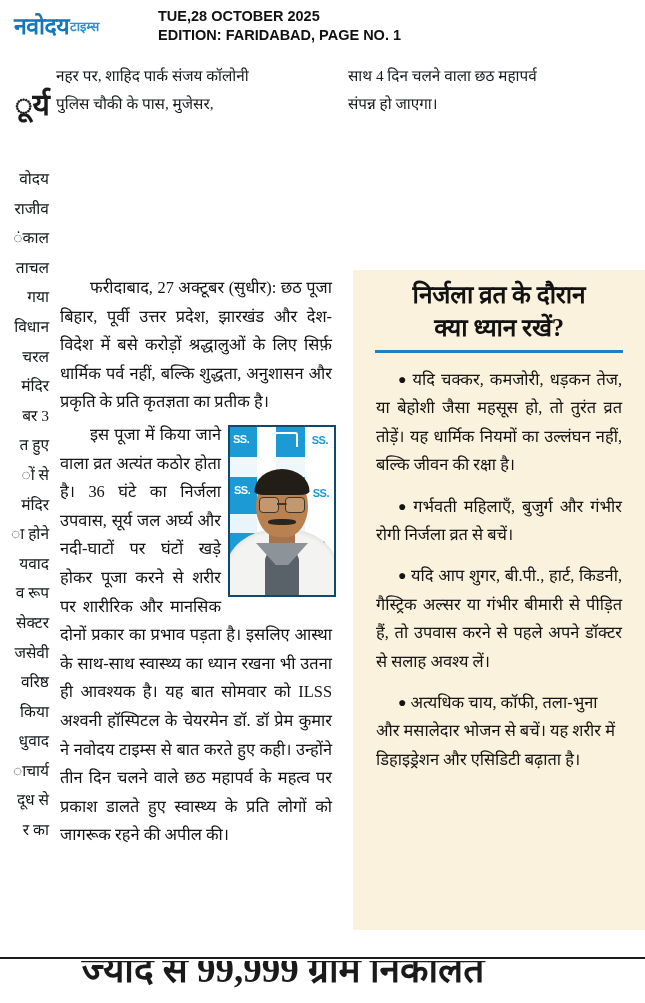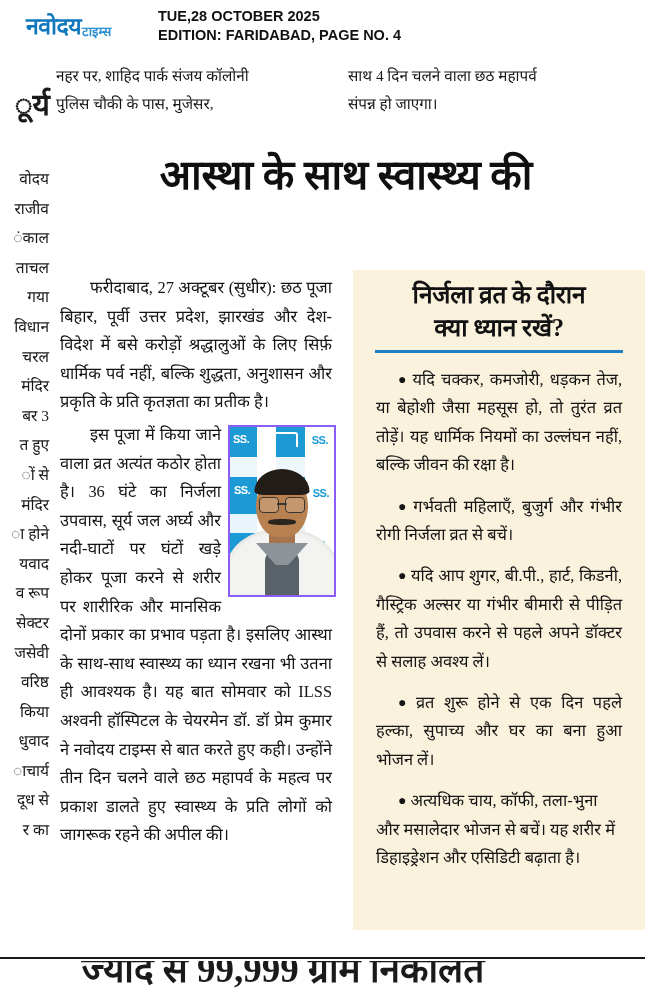--- a/index.html
+++ b/index.html
@@ -22,24 +22,24 @@
     position: absolute;
     left: 0; top: 0;
     width: 645px;
     height: 52px;
     background: #ffffff;
     display: flex;
     align-items: center;
   }
   .logo-block {
     width: 150px;
-    padding-left: 26px;
+    padding-left: 14px;
     box-sizing: border-box;
     display: flex;
-    align-items: flex-end;
+    align-items: center;
     white-space: nowrap;
   }
   .logo-main {
     font-family: "Liberation Sans", sans-serif;
     font-weight: 700;
     font-size: 23px;
     color: #1278be;
     letter-spacing: -0.5px;
     line-height: 1;
   }
@@ -160,21 +160,21 @@
     color: #141414;
   }
   .col-main p.indent { text-indent: 30px; }
 
   
   .photo {
     float: right;
     width: 108px;
     height: 172px;
     margin: 4px 0 3px 7px;
-    border: 2px solid #8b5cf6;
+    border: 2px solid #0c4a6e;
     box-sizing: border-box;
     position: relative;
     overflow: hidden;
     background: #e8eef3;
     shape-outside: margin-box;
   }
   .photo .bg {
     position: absolute; inset: 0;
     background:
       linear-gradient(90deg,
@@ -364,21 +364,21 @@
 </head>
 <body>
 
 <div class="masthead">
   <div class="logo-block">
     <span class="logo-main">नवोदय</span>
     <span class="logo-sub">टाइम्स</span>
   </div>
   <div class="dateline">
     <div>TUE,28 OCTOBER 2025</div>
-    <div>EDITION: FARIDABAD, PAGE NO. 4</div>
+    <div>EDITION: FARIDABAD, PAGE NO. 1</div>
   </div>
 </div>
 
 <div class="page">
 
   <div class="edge-col">
     <div style="height:8px"></div>
     <div class="edge-head">ूर्य</div>
     <div style="height:42px"></div>
     <div class="edge-frag">वोदय</div>
@@ -414,21 +414,20 @@
       <div class="ln justify">पुलिस चौकी के पास, मुजेसर,</div>
     </div>
     <div class="top-col c2">
       <div class="cut-row"></div>
       <div class="ln">साथ 4 दिन चलने वाला छठ महापर्व</div>
       <div class="ln">संपन्न हो जाएगा।</div>
     </div>
   </div>
 
   <div class="headline">
-    <div>आस्था के साथ स्वास्थ्य की</div>
   </div>
 
   <div class="article">
 
     <div class="col-main">
       <p class="indent">फरीदाबाद, 27 अक्टूबर (सुधीर): छठ पूजा बिहार, पूर्वी उत्तर प्रदेश, झारखंड और देश-विदेश में बसे करोड़ों श्रद्धालुओं के लिए सिर्फ़ धार्मिक पर्व नहीं, बल्कि शुद्धता, अनुशासन और प्रकृति के प्रति कृतज्ञता का प्रतीक है।</p>
 
       <div class="photo">
         <div class="bg"></div>
         <div class="bg2"></div>
@@ -458,21 +457,20 @@
     <div class="sidebar">
       <div class="sb-title">
         <div>निर्जला व्रत के दौरान</div>
         <div>क्या ध्यान रखें?</div>
       </div>
       <div class="sb-rule"></div>
       <ul class="sb-list">
         <li><span class="dot">●</span><span>यदि चक्कर, कमजोरी, धड़कन तेज, या बेहोशी जैसा महसूस हो, तो तुरंत व्रत तोड़ें। यह धार्मिक नियमों का उल्लंघन नहीं, बल्कि जीवन की रक्षा है।</span></li>
         <li><span class="dot">●</span><span>गर्भवती महिलाएँ, बुजुर्ग और गंभीर रोगी निर्जला व्रत से बचें।</span></li>
         <li><span class="dot">●</span><span>यदि आप शुगर, बी.पी., हार्ट, किडनी, गैस्ट्रिक अल्सर या गंभीर बीमारी से पीड़ित हैं, तो उपवास करने से पहले अपने डॉक्टर से सलाह अवश्य लें।</span></li>
-        <li><span class="dot">●</span><span>व्रत शुरू होने से एक दिन पहले हल्का, सुपाच्य और घर का बना हुआ भोजन लें।</span></li>
         <li><span class="dot">●</span><span>अत्यधिक चाय, कॉफी, तला-भुना और मसालेदार भोजन से बचें। यह शरीर में डिहाइड्रेशन और एसिडिटी बढ़ाता है।</span></li>
       </ul>
     </div>
 
   </div>
 
   <div class="bottom-rule"></div>
   <div class="bottom-cut">
     <div class="txt">ज्यादे से 99,999 ग्राम निकालते</div>
   </div>

